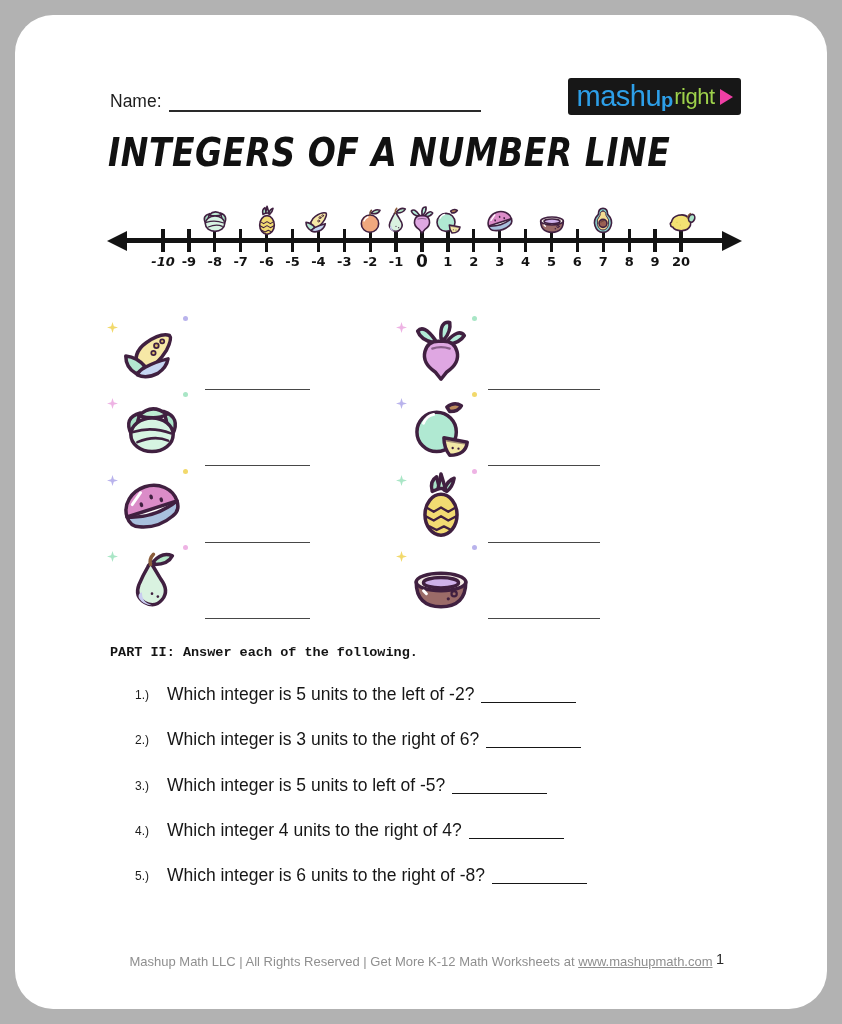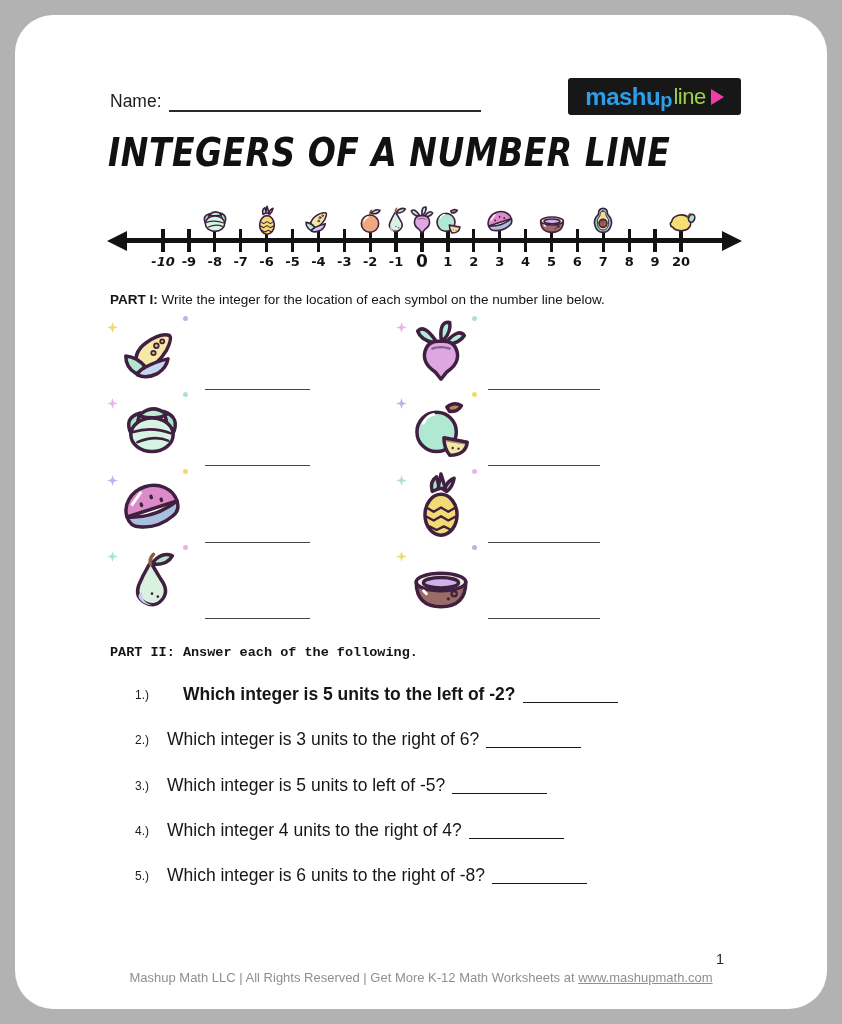--- a/index.html
+++ b/index.html
@@ -6,21 +6,21 @@
   .canvas{position:relative;width:842px;height:1024px;background:#b2b2b2;overflow:hidden;}
   .page{position:absolute;left:15px;top:15px;width:812px;height:994px;background:#ffffff;border-radius:38px;}
 
   
   .name-row{position:absolute;left:95px;top:76px;display:flex;font-size:17.5px;color:#1d1d1d;}
   .name-line{display:inline-block;width:312px;height:19px;border-bottom:2px solid #2a2a2a;margin-left:7px;}
 
   
   .logo{position:absolute;left:553px;top:63px;width:173px;height:37px;background:#171717;border-radius:3px;
         display:flex;align-items:center;justify-content:center;}
-  .logo .b{color:#2d9fe8;font-weight:bold;font-size:24px;letter-spacing:-0.5px;}
+  .logo .b{color:#2d9fe8;font-weight:normal;font-size:29px;letter-spacing:-0.5px;}
   .logo .p{color:#2d9fe8;font-weight:bold;font-size:20px;position:relative;top:4px;}
   .logo .g{color:#9ed14b;font-size:22px;letter-spacing:-0.5px;margin-left:1px;}
   .logo .arrow{width:0;height:0;border-left:13px solid #ef3fa5;border-top:8px solid transparent;border-bottom:8px solid transparent;margin-left:5px;}
 
   
   .title{position:absolute;left:93px;top:114px;margin:0;font-family:"DejaVu Sans",sans-serif;font-style:italic;font-weight:bold;
          font-size:33px;color:#111;white-space:nowrap;transform:scaleY(1.18);transform-origin:left top;letter-spacing:0.5px;}
 
   
   .number-line{position:absolute;left:95px;top:180px;width:628px;height:96px;}
@@ -44,21 +44,21 @@
   .p1-line{position:absolute;height:0;border-top:1.7px solid #474747;}
   .sparkle{position:absolute;clip-path:polygon(50% 0,62% 38%,100% 50%,62% 62%,50% 100%,38% 62%,0 50%,38% 38%);}
   .spark-dot{position:absolute;border-radius:50%;}
 
   
   .q-num{position:absolute;font-size:12px;color:#1d1d1d;}
   .q-text{position:absolute;font-size:17.5px;color:#161616;white-space:nowrap;}
   .q-blank{display:inline-block;width:95px;border-bottom:1.8px solid #161616;transform:translateY(3px);margin-left:7px;}
 
   
-  .footer{position:absolute;left:0;top:939px;width:812px;text-align:center;font-size:13px;color:#8f8f8f;margin-top:16px;}
+  .footer{position:absolute;left:0;top:939px;width:812px;text-align:center;font-size:13px;color:#8f8f8f;}
   .footer a{color:#8f8f8f;text-decoration:underline;cursor:pointer;}
   .page-num{position:absolute;left:701px;top:936px;font-size:14.5px;color:#2a2a2a;}
 </style>
 </head>
 <body>
 
 <svg width="0" height="0" style="position:absolute" aria-hidden="true">
   <defs>
     <symbol id="icon-cabbage" viewBox="0 0 48 48">
       <g stroke="#402040" stroke-width="2.4" stroke-linecap="round" stroke-linejoin="round">
@@ -173,21 +173,21 @@
   <div class="page">
 
     <div class="name-row">
       <span>Name:</span>
       <span class="name-line"></span>
     </div>
 
     <div class="logo">
       <span class="b">mashu</span>
         <span class="p">p</span>
-        <span class="g">line</span>
+        <span class="g">right</span>
       <span class="arrow"></span>
     </div>
 
     <h1 class="title">INTEGERS OF A NUMBER LINE</h1>
 
     <div class="number-line">
       <div class="nl-line"></div>
       <div class="nl-arrow left"></div>
       <div class="nl-arrow right"></div>
     <div class="nl-tick" style="left: 51.3px;"></div>
@@ -260,21 +260,20 @@
           <use href="#icon-coconut"></use>
         </svg>
         <svg viewBox="0 0 48 48" class="nl-icon" style="left: 477.3px;">
           <use href="#icon-avocado"></use>
         </svg>
         <svg viewBox="0 0 48 48" class="nl-icon" style="left: 555px;">
           <use href="#icon-lemon"></use>
         </svg>
       </div>
 
-    <p class="part-head" id="p1-head"><b>PART I:</b><span> Write the integer for the location of each symbol on the number line below.</span></p>
 
     <div id="part1">
         <svg viewBox="0 0 48 48" class="p1-icon" style="left: 102px; top: 303px; position: absolute;">
           <use href="#icon-corn"></use>
         </svg>
         <div class="p1-line" style="left: 190px; top: 374px; width: 105px;"></div>
         <div class="sparkle" style="left: 92px; top: 307px; width: 11px; height: 11px; background: rgb(242, 217, 107);"></div>
         <div class="spark-dot" style="left: 168px; top: 301px; width: 5px; height: 5px; background: rgb(185, 179, 236);"></div>
         <svg viewBox="0 0 48 48" class="p1-icon" style="left: 102px; top: 379px; position: absolute;">
           <use href="#icon-cabbage"></use>
@@ -317,21 +316,21 @@
         </svg>
         <div class="p1-line" style="left: 473px; top: 603px; width: 112px;"></div>
         <div class="sparkle" style="left: 381px; top: 536px; width: 11px; height: 11px; background: rgb(242, 217, 107);"></div>
         <div class="spark-dot" style="left: 457px; top: 530px; width: 5px; height: 5px; background: rgb(185, 179, 236);"></div>
       </div>
 
     <p class="part-head" id="p2-head"><b>PART II:</b><span> Answer each of the following.</span></p>
 
     <div id="part2">
         <span class="q-num" style="left: 120px; top: 673px;">1.)</span>
-        <span class="q-text" style="left: 168px; top: 669px; font-weight: bold;">Which integer is 5 units to the left of -2?<span class="q-blank"></span></span>
+        <span class="q-text" style="left: 152px; top: 669px;">Which integer is 5 units to the left of -2?<span class="q-blank"></span></span>
         <span class="q-num" style="left: 120px; top: 718.3px;">2.)</span>
         <span class="q-text" style="left: 152px; top: 714.3px;">Which integer is 3 units to the right of 6?<span class="q-blank"></span></span>
         <span class="q-num" style="left: 120px; top: 763.6px;">3.)</span>
         <span class="q-text" style="left: 152px; top: 759.6px;">Which integer is 5 units to left of -5?<span class="q-blank"></span></span>
         <span class="q-num" style="left: 120px; top: 808.9px;">4.)</span>
         <span class="q-text" style="left: 152px; top: 804.9px;">Which integer 4 units to the right of 4?<span class="q-blank"></span></span>
         <span class="q-num" style="left: 120px; top: 854.2px;">5.)</span>
         <span class="q-text" style="left: 152px; top: 850.2px;">Which integer is 6 units to the right of -8?<span class="q-blank"></span></span>
       </div>
 

